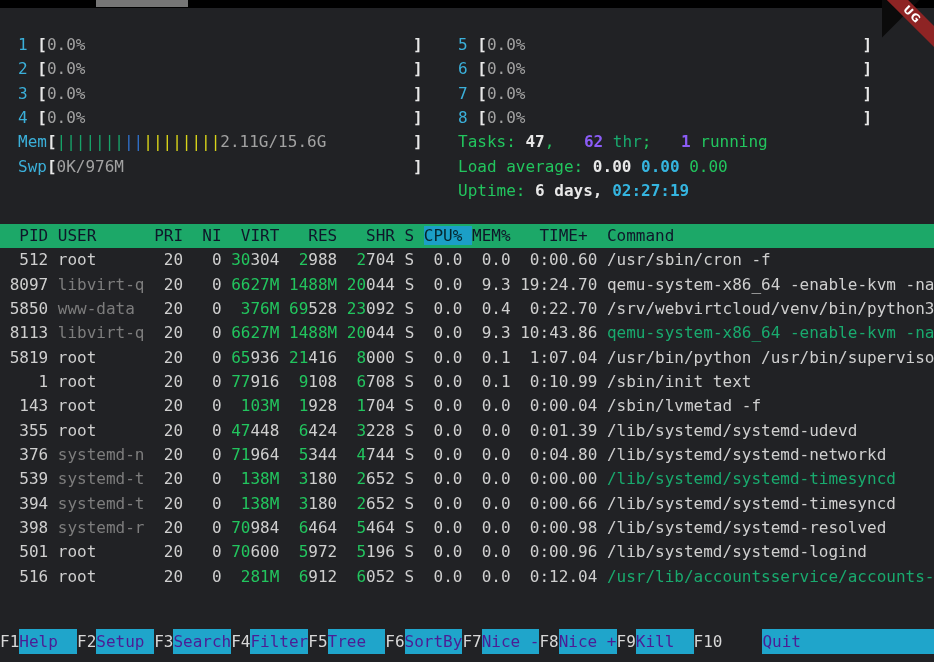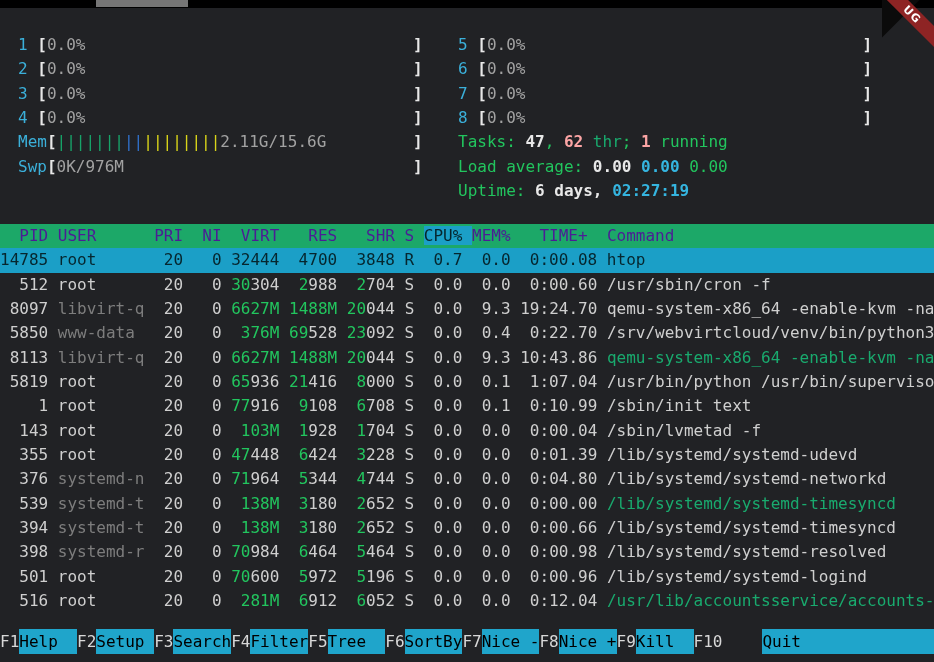--- a/index.html
+++ b/index.html
@@ -30,31 +30,31 @@
   #table{position:absolute;top:216px;left:0;right:0;}
   .trow{height:24.35px;line-height:24.35px;white-space:pre;}
   .trow.thead{background:var(--header-bg);}
   .trow.selected{background:var(--selected-bg);}
   .trow.selected .seg{color:#06262e;}
   .s-f{color:#cfcfcf;}
   .s-d{color:#7d7d7d;}
   .s-c{color:#22c55e;}
   .s-cb{color:#35b5e0;font-weight:bold;}
   .s-g{color:#19aa6e;}
-  .s-gb{color:#fca5a5;font-weight:bold;}
+  .s-gb{color:#8b5cf6;font-weight:bold;margin-left:20px;}
   .s-r{color:#cd3c3c;}
   .s-wb{color:#e8e8e8;font-weight:bold;}
-  .s-h{color:#4c1d95;}
+  .s-h{color:#0f172a;}
   .s-hs{background:var(--selected-bg);color:#06262e;}
   
   #fbar{position:absolute;left:0;right:0;bottom:8px;height:25px;display:flex;line-height:25px;background:#212225;}
   .fitem{display:flex;}
   .fitem.last{flex:1;gap:40px;}
   .fkey{color:#d8d8d8;white-space:pre;}
-  .flabel{background:var(--fbar-bg);color:#000000;white-space:pre;}
+  .flabel{background:var(--fbar-bg);color:#4c1d95;white-space:pre;}
   .fitem.last .flabel{flex:1;}
 </style>
 </head>
 <body>
 
 <div class="screen">
   <div class="top-strip">
     <div class="strip-tab"></div>
   </div>
   <div class="corner">
@@ -74,21 +74,20 @@
         <div class="mline"><span class="mlabel">5 </span><span class="brk">[</span><span class="mbody" style="width: 39ch;"><span></span><span class="mval">0.0%</span></span><span class="brk">]</span></div>
         <div class="mline"><span class="mlabel">6 </span><span class="brk">[</span><span class="mbody" style="width: 39ch;"><span></span><span class="mval">0.0%</span></span><span class="brk">]</span></div>
         <div class="mline"><span class="mlabel">7 </span><span class="brk">[</span><span class="mbody" style="width: 39ch;"><span></span><span class="mval">0.0%</span></span><span class="brk">]</span></div>
         <div class="mline"><span class="mlabel">8 </span><span class="brk">[</span><span class="mbody" style="width: 39ch;"><span></span><span class="mval">0.0%</span></span><span class="brk">]</span></div>
         <div class="mline"><span class="seg s-c">Tasks: </span><span class="seg s-wb">47</span><span class="seg s-c">, </span><span class="seg s-gb">62</span><span class="seg s-g"> thr</span><span class="seg s-c">; </span><span class="seg s-gb">1</span><span class="seg s-c"> running</span></div>
         <div class="mline"><span class="seg s-c">Load average: </span><span class="seg s-wb">0.00</span><span class="seg s-c"> </span><span class="seg s-cb">0.00</span><span class="seg s-c"> </span><span class="seg s-c">0.00</span></div>
         <div class="mline"><span class="seg s-c">Uptime: </span><span class="seg s-wb">6 days, </span><span class="seg s-cb">02:27:19</span></div>
       </div>
     <div id="table">
         <div class="trow thead"><span class="seg s-h">  PID USER      PRI  NI  VIRT   RES   SHR S </span><span class="seg s-hs">CPU% </span><span class="seg s-h">MEM%   TIME+  Command</span></div>
-        <div class="trow selected"><span class="seg s-f">14785 root       20   0 32444  4700  3848 R  0.7  0.0  0:00.08 htop</span></div>
         <div class="trow"><span class="seg s-f">  512 root       20   0 </span><span class="seg s-c">30</span><span class="seg s-f">304</span><span class="seg s-f">  </span><span class="seg s-c">2</span><span class="seg s-f">988</span><span class="seg s-f">  </span><span class="seg s-c">2</span><span class="seg s-f">704</span><span class="seg s-f"> S  0.0  0.0  0:00.60 /usr/sbin/cron -f</span></div>
         <div class="trow"><span class="seg s-f"> 8097 </span><span class="seg s-d">libvirt-q</span><span class="seg s-f">  20   0 </span><span class="seg s-c">6627M</span><span class="seg s-f"> </span><span class="seg s-c">1488M</span><span class="seg s-f"> </span><span class="seg s-c">20</span><span class="seg s-f">044</span><span class="seg s-f"> S  0.0  9.3 19:24.70 qemu-system-x86_64 -enable-kvm -na</span></div>
         <div class="trow"><span class="seg s-f"> 5850 </span><span class="seg s-d">www-data </span><span class="seg s-f">  20   0  </span><span class="seg s-c">376M</span><span class="seg s-f"> </span><span class="seg s-c">69</span><span class="seg s-f">528</span><span class="seg s-f"> </span><span class="seg s-c">23</span><span class="seg s-f">092</span><span class="seg s-f"> S  0.0  0.4  0:22.70 /srv/webvirtcloud/venv/bin/python3</span></div>
         <div class="trow"><span class="seg s-f"> 8113 </span><span class="seg s-d">libvirt-q</span><span class="seg s-f">  20   0 </span><span class="seg s-c">6627M</span><span class="seg s-f"> </span><span class="seg s-c">1488M</span><span class="seg s-f"> </span><span class="seg s-c">20</span><span class="seg s-f">044</span><span class="seg s-f"> S  0.0  9.3 10:43.86 </span><span class="seg s-g">qemu-system-x86_64 -enable-kvm -na</span></div>
         <div class="trow"><span class="seg s-f"> 5819 root       20   0 </span><span class="seg s-c">65</span><span class="seg s-f">936</span><span class="seg s-f"> </span><span class="seg s-c">21</span><span class="seg s-f">416</span><span class="seg s-f">  </span><span class="seg s-c">8</span><span class="seg s-f">000</span><span class="seg s-f"> S  0.0  0.1  1:07.04 /usr/bin/python /usr/bin/superviso</span></div>
         <div class="trow"><span class="seg s-f">    1 root       20   0 </span><span class="seg s-c">77</span><span class="seg s-f">916</span><span class="seg s-f">  </span><span class="seg s-c">9</span><span class="seg s-f">108</span><span class="seg s-f">  </span><span class="seg s-c">6</span><span class="seg s-f">708</span><span class="seg s-f"> S  0.0  0.1  0:10.99 /sbin/init text</span></div>
         <div class="trow"><span class="seg s-f">  143 root       20   0  </span><span class="seg s-c">103M</span><span class="seg s-f">  </span><span class="seg s-c">1</span><span class="seg s-f">928</span><span class="seg s-f">  </span><span class="seg s-c">1</span><span class="seg s-f">704</span><span class="seg s-f"> S  0.0  0.0  0:00.04 /sbin/lvmetad -f</span></div>
         <div class="trow"><span class="seg s-f">  355 root       20   0 </span><span class="seg s-c">47</span><span class="seg s-f">448</span><span class="seg s-f">  </span><span class="seg s-c">6</span><span class="seg s-f">424</span><span class="seg s-f">  </span><span class="seg s-c">3</span><span class="seg s-f">228</span><span class="seg s-f"> S  0.0  0.0  0:01.39 /lib/systemd/systemd-udevd</span></div>
         <div class="trow"><span class="seg s-f">  376 </span><span class="seg s-d">systemd-n</span><span class="seg s-f">  20   0 </span><span class="seg s-c">71</span><span class="seg s-f">964</span><span class="seg s-f">  </span><span class="seg s-c">5</span><span class="seg s-f">344</span><span class="seg s-f">  </span><span class="seg s-c">4</span><span class="seg s-f">744</span><span class="seg s-f"> S  0.0  0.0  0:04.80 /lib/systemd/systemd-networkd</span></div>
         <div class="trow"><span class="seg s-f">  539 </span><span class="seg s-d">systemd-t</span><span class="seg s-f">  20   0  </span><span class="seg s-c">138M</span><span class="seg s-f">  </span><span class="seg s-c">3</span><span class="seg s-f">180</span><span class="seg s-f">  </span><span class="seg s-c">2</span><span class="seg s-f">652</span><span class="seg s-f"> S  0.0  0.0  0:00.00 </span><span class="seg s-g">/lib/systemd/systemd-timesyncd</span></div>

